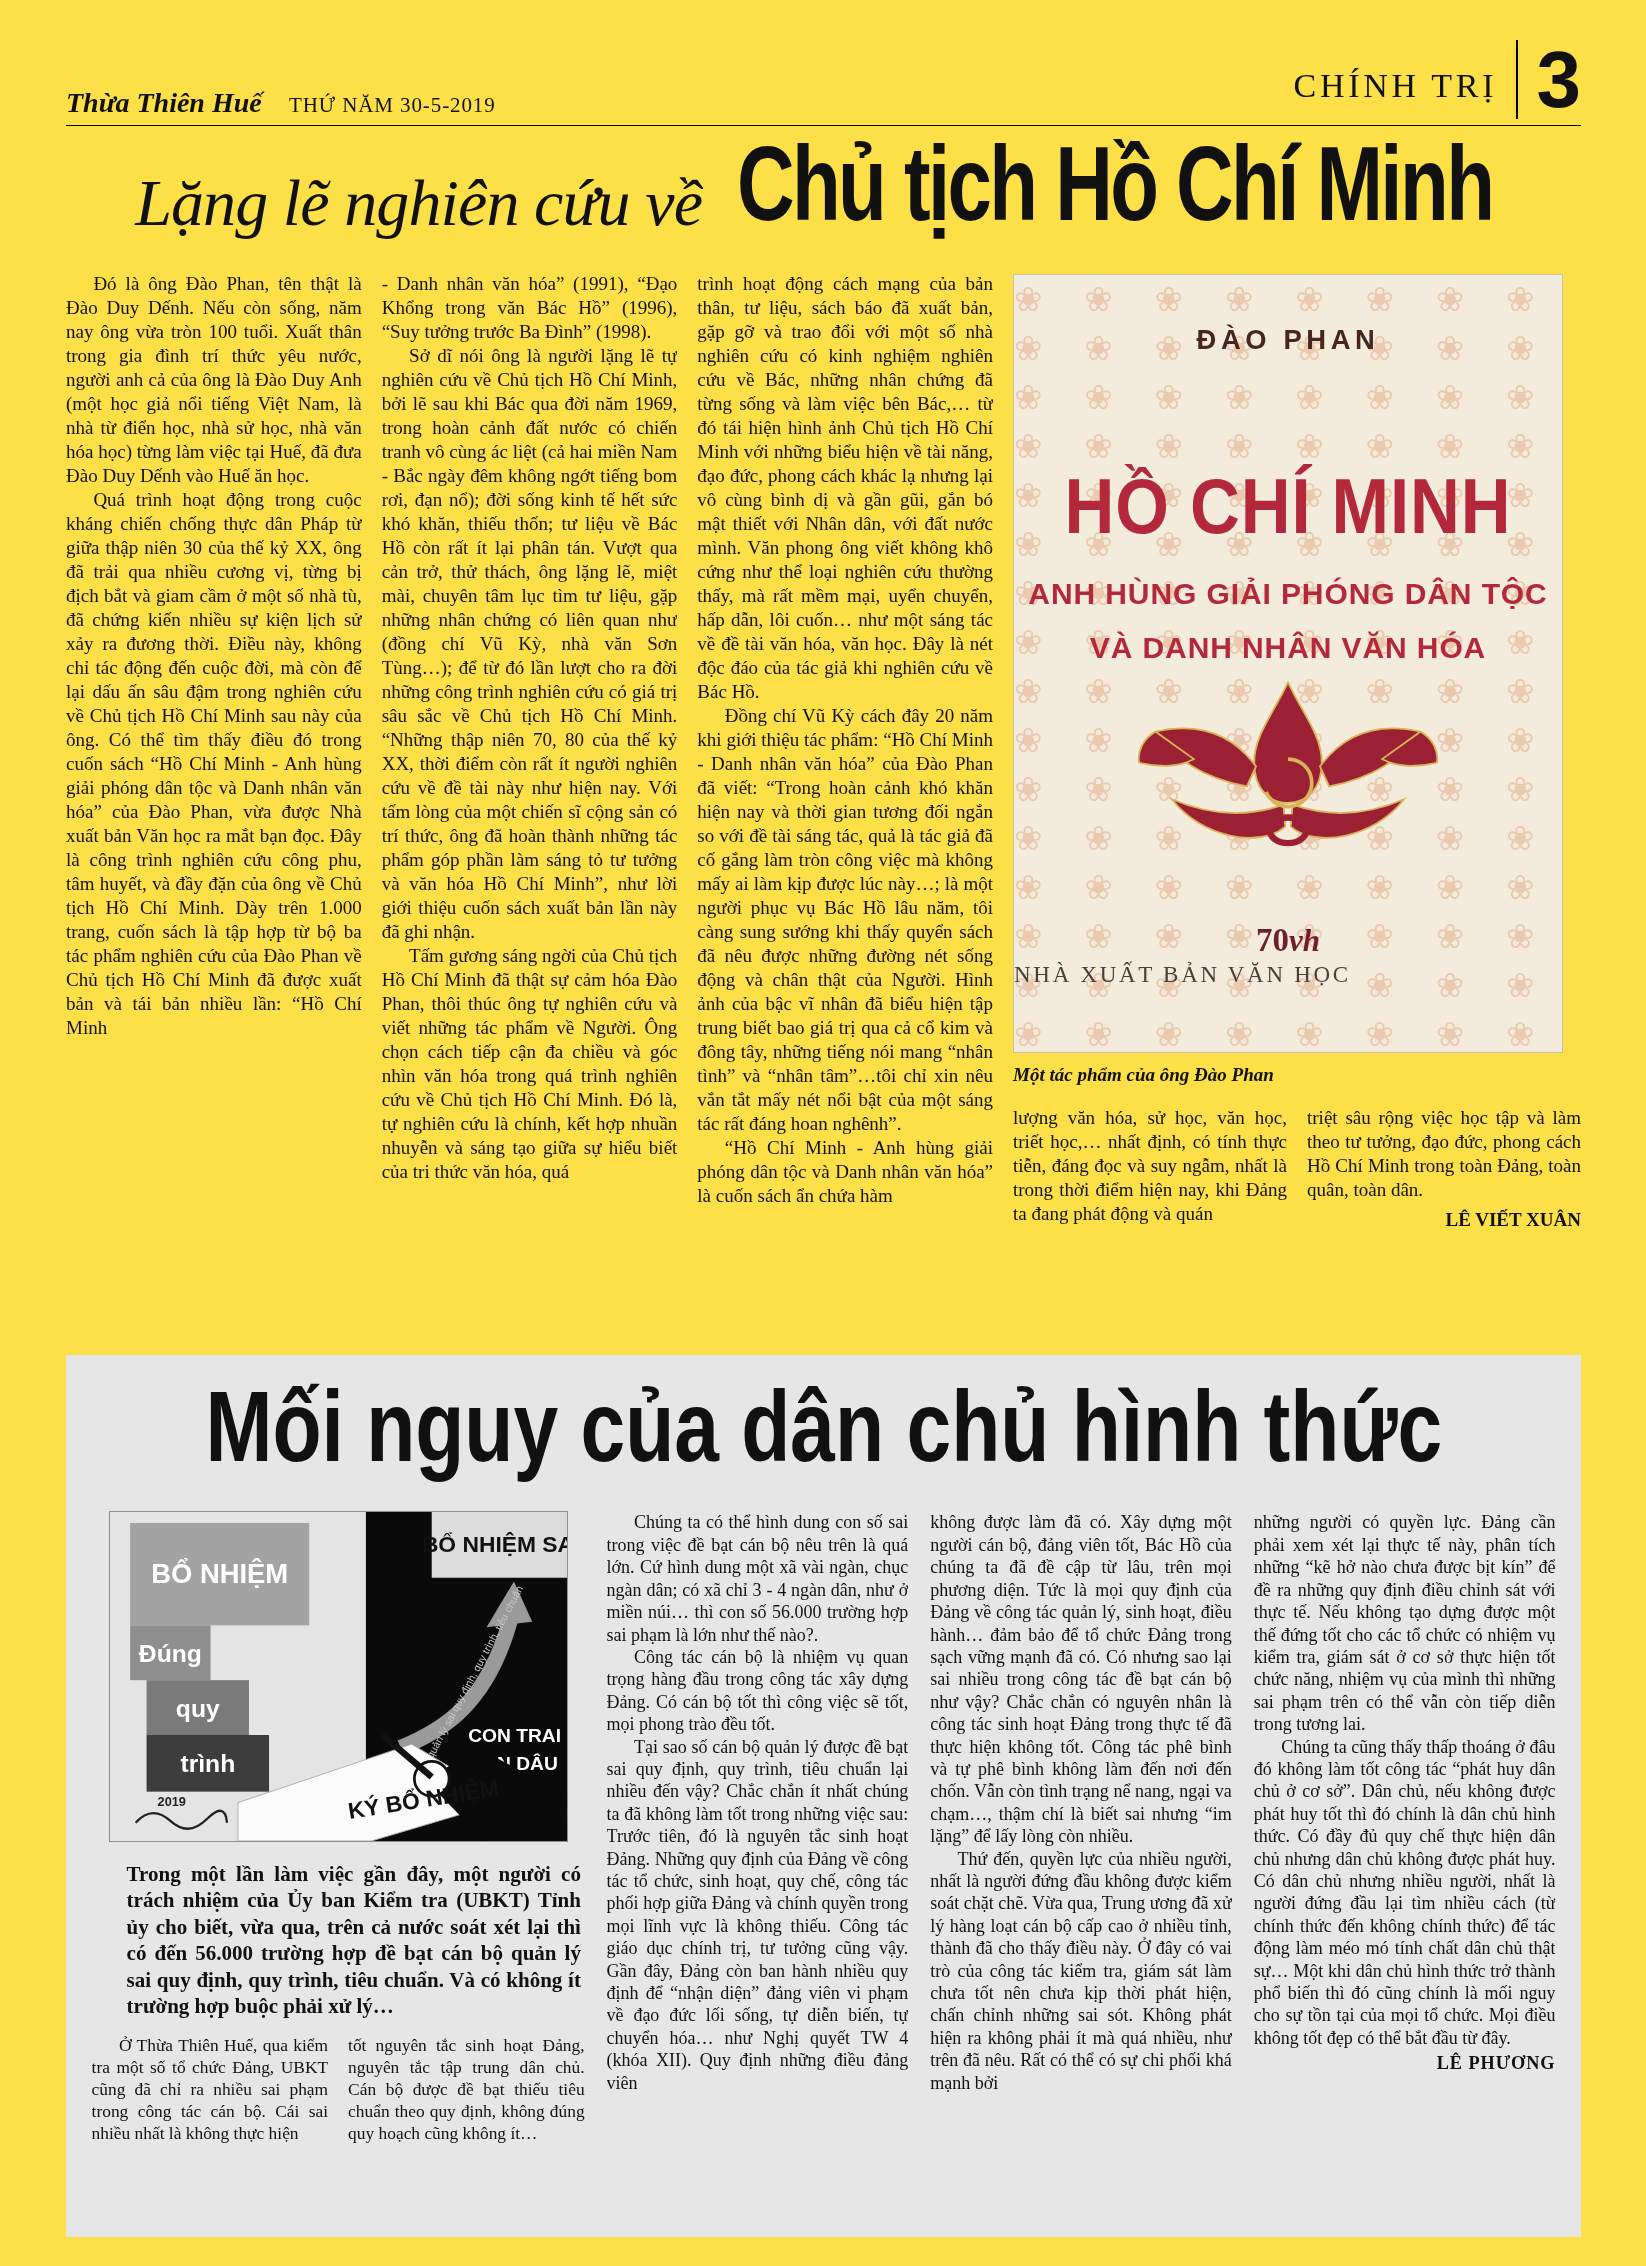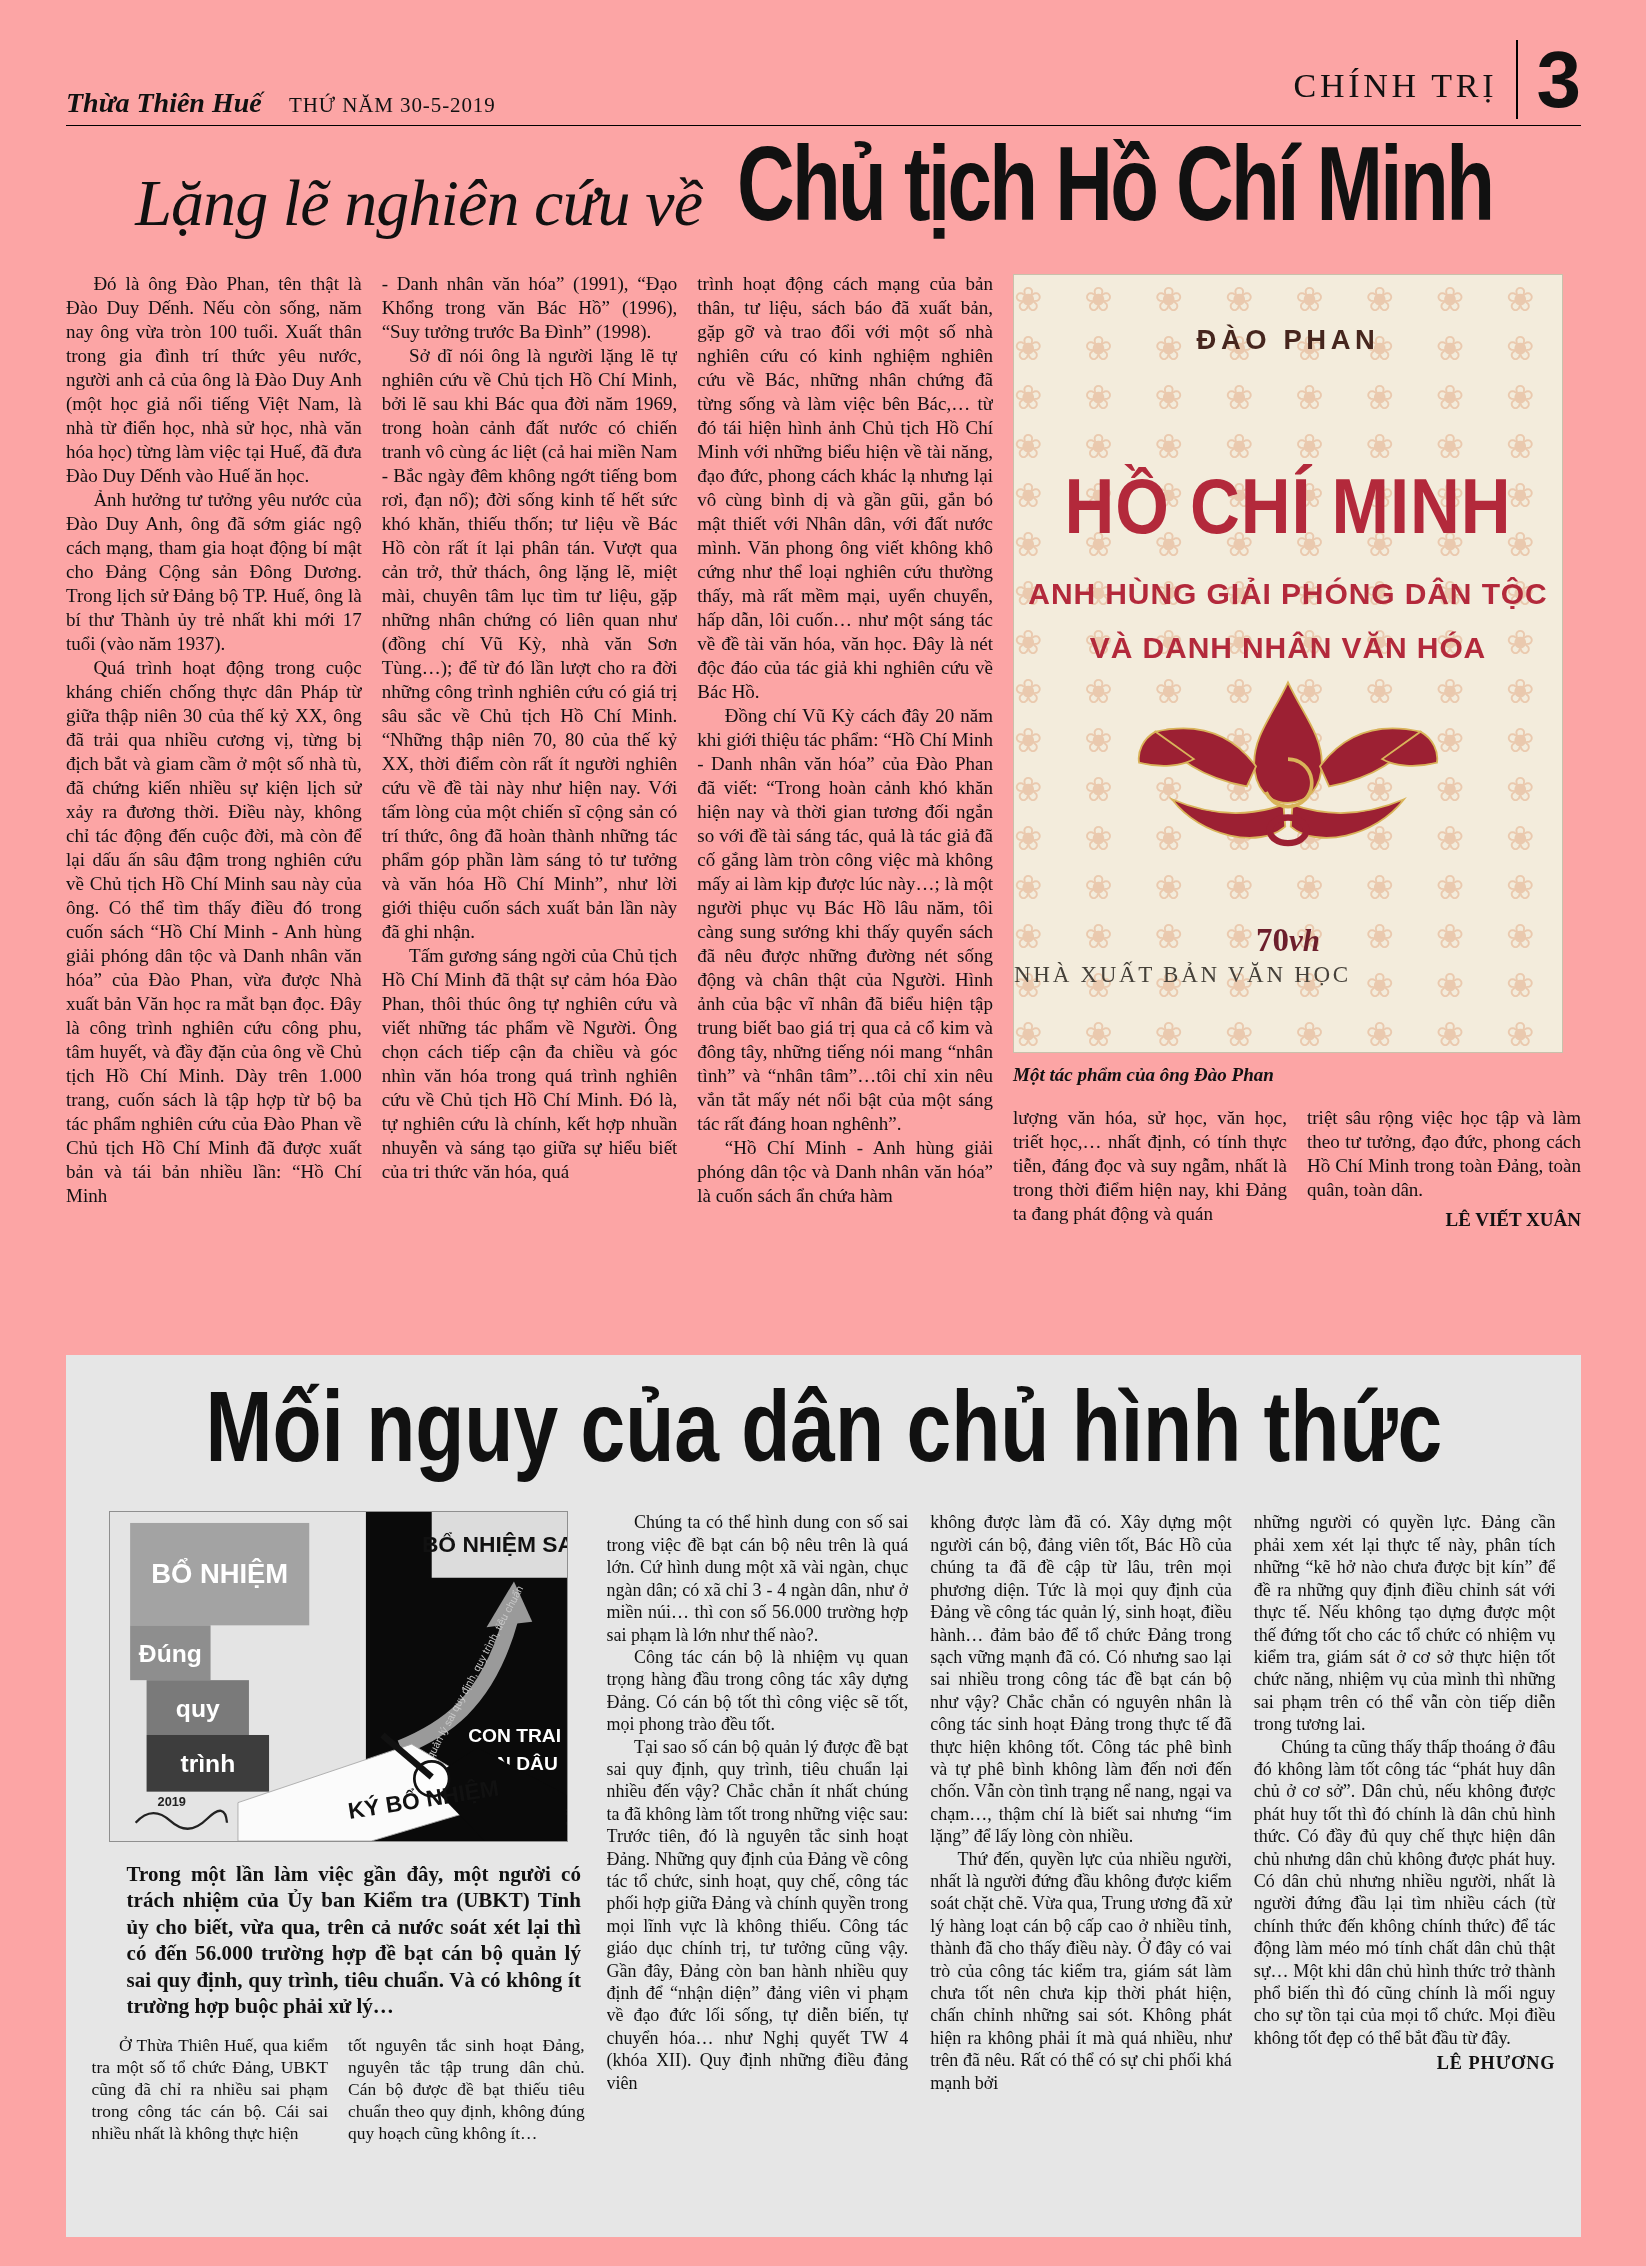--- a/index.html
+++ b/index.html
@@ -1,16 +1,16 @@
 <!DOCTYPE html>
 <html style="font-size:14.6px"><head>
 <meta charset="utf-8">
 <style>
   html,body{margin:0;padding:0;background:#888;}
-  .page{position:relative;width:1647px;height:2267px;background:#fca5a5;margin:0 auto;
+  .page{position:relative;width:1647px;height:2267px;background:#fde047;margin:0 auto;
         box-sizing:border-box;padding:35px 66px 0;overflow:hidden;
         font-family:"Liberation Serif",serif;color:#111;}
   
   .masthead{display:flex;justify-content:space-between;align-items:flex-end;height:84px;}
   .mast-left{display:flex;align-items:baseline;gap:27.4px;}
   .paper-name{font:bold italic 28px "Liberation Serif",serif;letter-spacing:0;}
   .mast-date{font:21px "Liberation Serif",serif;letter-spacing:0.9px;}
   .mast-right{display:flex;align-items:center;gap:18.3px;}
   .section-name{font:34px "Liberation Serif",serif;letter-spacing:3.7px;transform:translateY(5.5px);}
   .mast-div{width:2.7px;height:79px;background:#000;}
@@ -85,21 +85,20 @@
   <hr class="rule">
 
   <section>
     <h1 class="a1-title">
       <span class="t-script">Lặng lẽ nghiên cứu về</span>
       <span class="t-main">Chủ tịch Hồ Chí Minh</span>
     </h1>
     <div class="a1-body">
       <div class="col">
           <p class="para ind">Đó là ông Đào Phan, tên thật là Đào Duy Dếnh. Nếu còn sống, năm nay ông vừa tròn 100 tuổi. Xuất thân trong gia đình trí thức yêu nước, người anh cả của ông là Đào Duy Anh (một học giả nổi tiếng Việt Nam, là nhà từ điển học, nhà sử học, nhà văn hóa học) từng làm việc tại Huế, đã đưa Đào Duy Dếnh vào Huế ăn học.</p>
-          <p class="para ind">Ảnh hưởng tư tưởng yêu nước của Đào Duy Anh, ông đã sớm giác ngộ cách mạng, tham gia hoạt động bí mật cho Đảng Cộng sản Đông Dương. Trong lịch sử Đảng bộ TP. Huế, ông là bí thư Thành ủy trẻ nhất khi mới 17 tuổi (vào năm 1937).</p>
           <p class="para ind">Quá trình hoạt động trong cuộc kháng chiến chống thực dân Pháp từ giữa thập niên 30 của thế kỷ XX, ông đã trải qua nhiều cương vị, từng bị địch bắt và giam cầm ở một số nhà tù, đã chứng kiến nhiều sự kiện lịch sử xảy ra đương thời. Điều này, không chỉ tác động đến cuộc đời, mà còn để lại dấu ấn sâu đậm trong nghiên cứu về Chủ tịch Hồ Chí Minh sau này của ông. Có thể tìm thấy điều đó trong cuốn sách “Hồ Chí Minh - Anh hùng giải phóng dân tộc và Danh nhân văn hóa” của Đào Phan, vừa được Nhà xuất bản Văn học ra mắt bạn đọc. Đây là công trình nghiên cứu công phu, tâm huyết, và đầy đặn của ông về Chủ tịch Hồ Chí Minh. Dày trên 1.000 trang, cuốn sách là tập hợp từ bộ ba tác phẩm nghiên cứu của Đào Phan về Chủ tịch Hồ Chí Minh đã được xuất bản và tái bản nhiều lần: “Hồ Chí Minh</p>
         </div>
       <div class="col">
           <p class="para">- Danh nhân văn hóa” (1991), “Đạo Khổng trong văn Bác Hồ” (1996), “Suy tưởng trước Ba Đình” (1998).</p>
           <p class="para ind">Sở dĩ nói ông là người lặng lẽ tự nghiên cứu về Chủ tịch Hồ Chí Minh, bởi lẽ sau khi Bác qua đời năm 1969, trong hoàn cảnh đất nước có chiến tranh vô cùng ác liệt (cả hai miền Nam - Bắc ngày đêm không ngớt tiếng bom rơi, đạn nổ); đời sống kinh tế hết sức khó khăn, thiếu thốn; tư liệu về Bác Hồ còn rất ít lại phân tán. Vượt qua cản trở, thử thách, ông lặng lẽ, miệt mài, chuyên tâm lục tìm tư liệu, gặp những nhân chứng có liên quan như (đồng chí Vũ Kỳ, nhà văn Sơn Tùng…); để từ đó lần lượt cho ra đời những công trình nghiên cứu có giá trị sâu sắc về Chủ tịch Hồ Chí Minh. “Những thập niên 70, 80 của thế kỷ XX, thời điểm còn rất ít người nghiên cứu về đề tài này như hiện nay. Với tấm lòng của một chiến sĩ cộng sản có trí thức, ông đã hoàn thành những tác phẩm góp phần làm sáng tỏ tư tưởng và văn hóa Hồ Chí Minh”, như lời giới thiệu cuốn sách xuất bản lần này đã ghi nhận.</p>
           <p class="para ind">Tấm gương sáng ngời của Chủ tịch Hồ Chí Minh đã thật sự cảm hóa Đào Phan, thôi thúc ông tự nghiên cứu và viết những tác phẩm về Người. Ông chọn cách tiếp cận đa chiều và góc nhìn văn hóa trong quá trình nghiên cứu về Chủ tịch Hồ Chí Minh. Đó là, tự nghiên cứu là chính, kết hợp nhuần nhuyễn và sáng tạo giữa sự hiểu biết của tri thức văn hóa, quá</p>
         </div>
       <div class="col">
           <p class="para">trình hoạt động cách mạng của bản thân, tư liệu, sách báo đã xuất bản, gặp gỡ và trao đổi với một số nhà nghiên cứu có kinh nghiệm nghiên cứu về Bác, những nhân chứng đã từng sống và làm việc bên Bác,… từ đó tái hiện hình ảnh Chủ tịch Hồ Chí Minh với những biểu hiện về tài năng, đạo đức, phong cách khác lạ nhưng lại vô cùng bình dị và gần gũi, gắn bó mật thiết với Nhân dân, với đất nước mình. Văn phong ông viết không khô cứng như thể loại nghiên cứu thường thấy, mà rất mềm mại, uyển chuyển, hấp dẫn, lôi cuốn… như một sáng tác về đề tài văn hóa, văn học. Đây là nét độc đáo của tác giả khi nghiên cứu về Bác Hồ.</p>
           <p class="para ind">Đồng chí Vũ Kỳ cách đây 20 năm khi giới thiệu tác phẩm: “Hồ Chí Minh - Danh nhân văn hóa” của Đào Phan đã viết: “Trong hoàn cảnh khó khăn hiện nay và thời gian tương đối ngắn so với đề tài sáng tác, quả là tác giả đã cố gắng làm tròn công việc mà không mấy ai làm kịp được lúc này…; là một người phục vụ Bác Hồ lâu năm, tôi càng sung sướng khi thấy quyển sách đã nêu được những đường nét sống động và chân thật của Người. Hình ảnh của bậc vĩ nhân đã biểu hiện tập trung biết bao giá trị qua cả cổ kim và đông tây, những tiếng nói mang “nhân tình” và “nhân tâm”…tôi chỉ xin nêu vắn tắt mấy nét nổi bật của một sáng tác rất đáng hoan nghênh”.</p>

